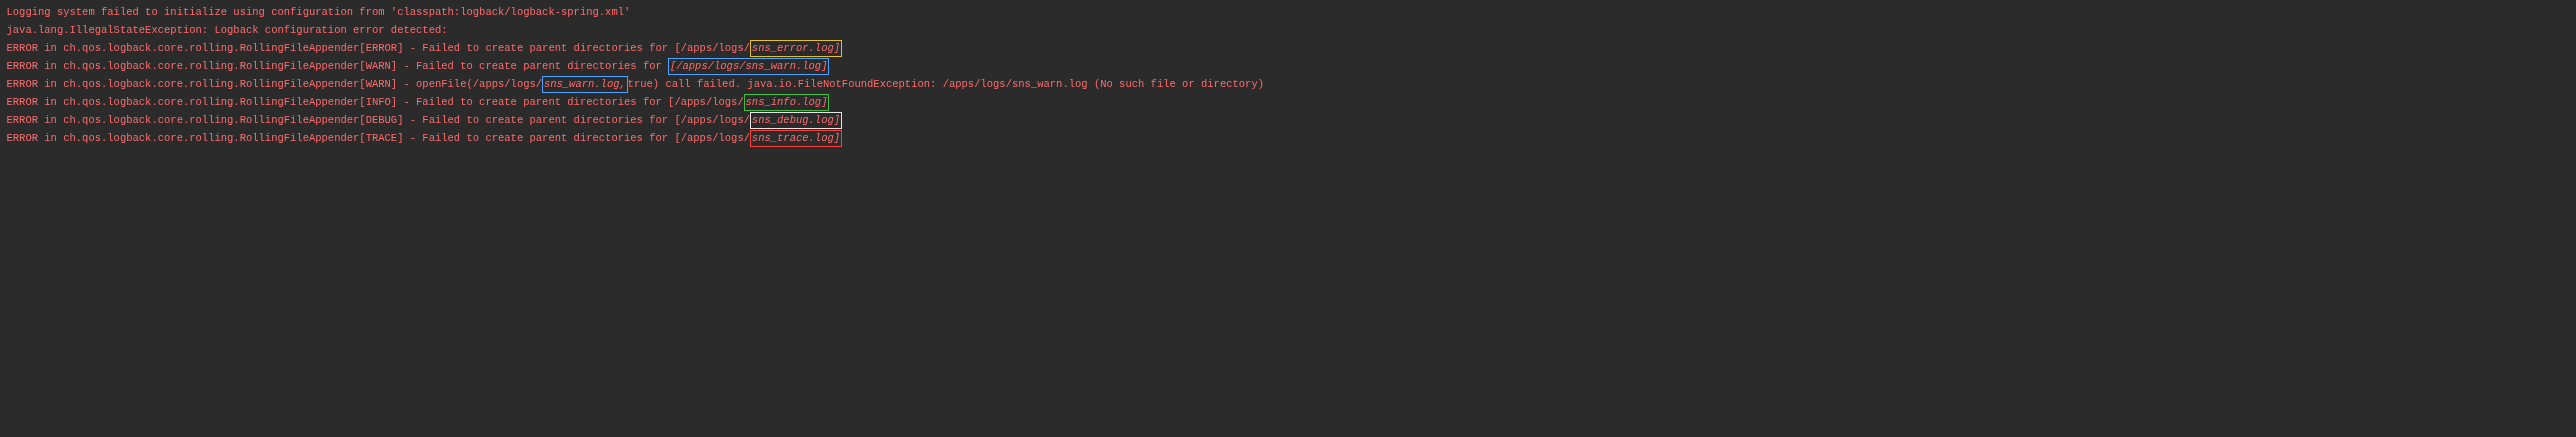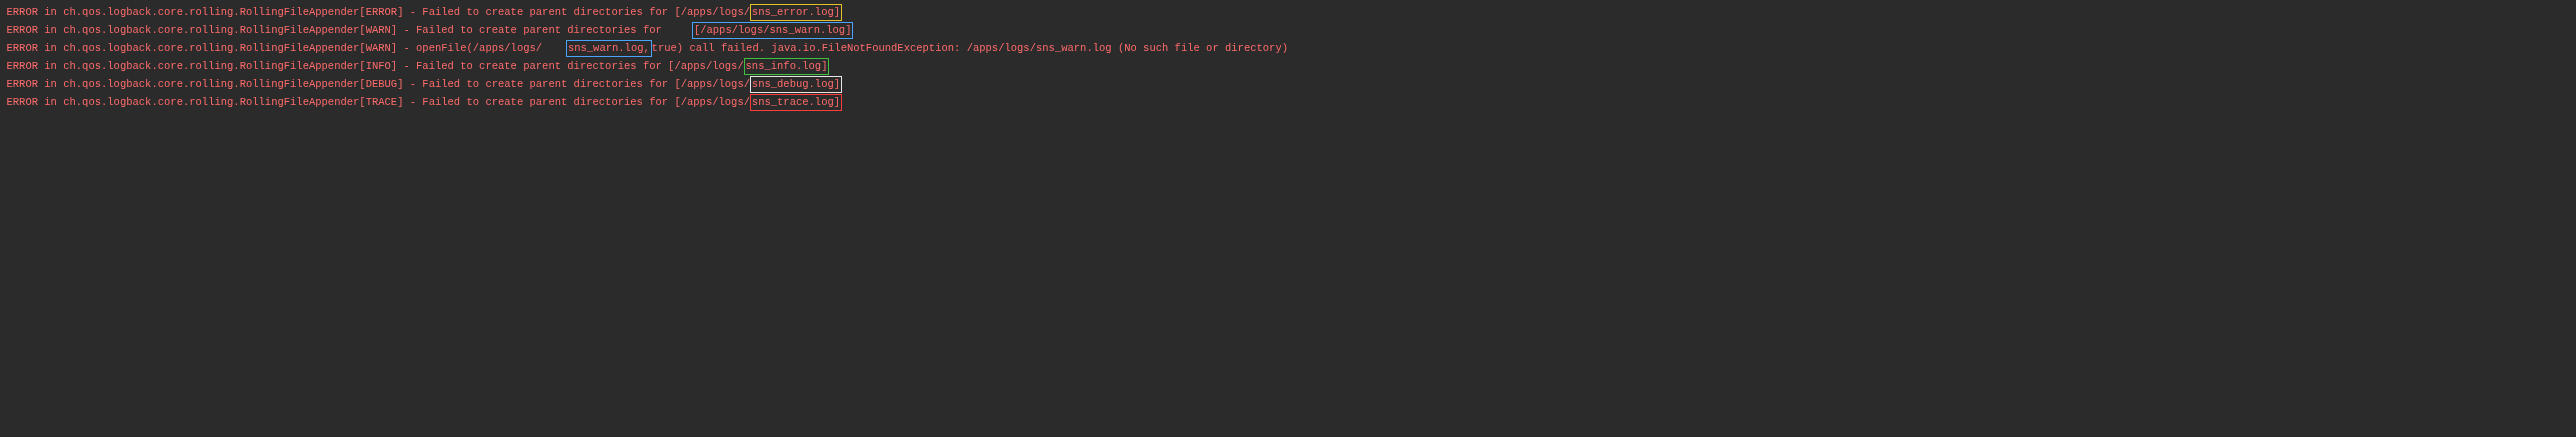--- a/index.html
+++ b/index.html
@@ -13,33 +13,40 @@
     white-space: nowrap;
     overflow-x: auto;
   }
   .log-line { display: block; }
   .log-line span { white-space: pre; }
   .hl {
     border: 0.8px solid;
     padding: 0 0.8px;
     display: inline-block;
     line-height: 14.5px;
+    font-style: italic;
   }
   .hl-yellow { border-color: #e6c029; }
-  .hl-blue   { border-color: #4aa3ff; margin-left: 24px; }
+  .hl-blue   { border-color: #4aa3ff; }
   .hl-green  { border-color: #3fbf3f; }
   .hl-white  { border-color: #e6e6e6; }
   .hl-red    { border-color: #ff3b3b; }
 </style>
 </head>
 <body>
 
 <div>
 
+  <div class="log-line">
+    <span>Logging system failed to initialize using configuration from 'classpath:logback/logback-spring.xml'</span>
+  </div>
 
+  <div class="log-line">
+    <span>java.lang.IllegalStateException: Logback configuration error detected:</span>
+  </div>
 
   <div class="log-line">
     <span>ERROR in ch.qos.logback.core.rolling.RollingFileAppender[ERROR] - Failed to create parent directories for [/apps/logs/</span><span class="hl hl-yellow">sns_error.log]</span>
   </div>
 
   <div class="log-line">
     <span>ERROR in ch.qos.logback.core.rolling.RollingFileAppender[WARN] - Failed to create parent directories for </span><span class="hl hl-blue">[/apps/logs/sns_warn.log]</span>
   </div>
   <div class="log-line">
     <span>ERROR in ch.qos.logback.core.rolling.RollingFileAppender[WARN] - openFile(/apps/logs/</span><span class="hl hl-blue">sns_warn.log,</span><span>true) call failed. java.io.FileNotFoundException: /apps/logs/sns_warn.log (No such file or directory)</span>

